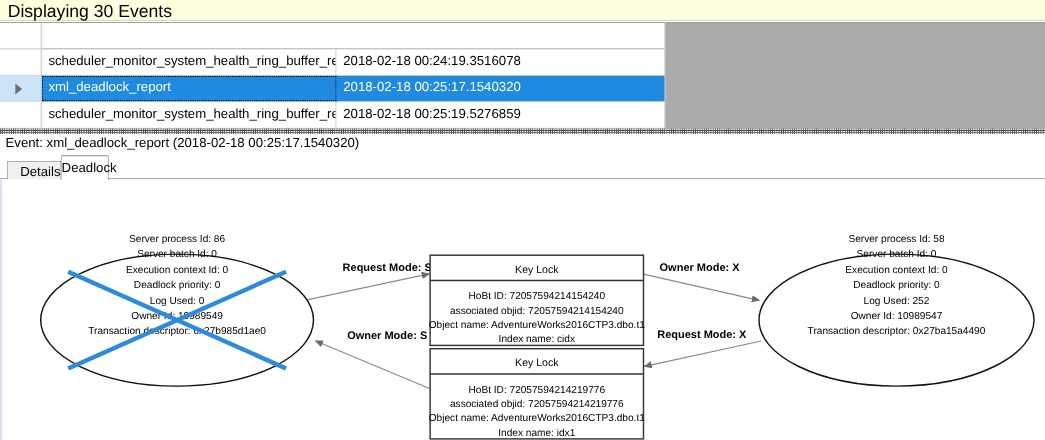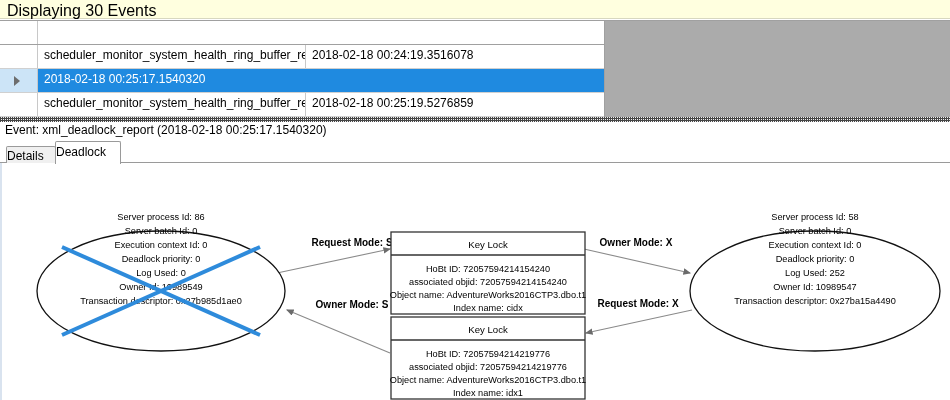--- a/index.html
+++ b/index.html
@@ -147,36 +147,36 @@
     width: 950px; height: 22px;
     box-sizing: border-box;
     border-bottom: 1px solid #9a9a9a;
     background: #ffffff;
   }
   .tab {
     position: absolute;
     box-sizing: border-box;
     font-size: 12px;
     color: #000;
-    text-align: left;
+    text-align: right;
     white-space: nowrap;
     border: 1px solid #9a9a9a;
     border-bottom: none;
     background: #f0f0f0;
   }
   .tab.inactive {
     left: 6px; top: 5px;
     width: 50px; height: 18px;
     padding-top: 2px;
     border-top-left-radius: 2px;
     border-top-right-radius: 2px;
   }
   .tab.active {
     left: 55px; top: 0px;
-    width: 66px; height: 23px;
+    width: 44px; height: 23px;
     padding-top: 3px;
     background: #ffffff;
     border-top-left-radius: 2px;
     border-top-right-radius: 2px;
     z-index: 3;
   }
 
   
   .canvas {
     position: absolute;
@@ -216,20 +216,21 @@
       <div class="grid-row">
         <div class="cell-sel"></div>
         <div class="cell-name">scheduler_monitor_system_health_ring_buffer_recorded</div>
         <div class="cell-ts">2018-02-18 00:24:19.3516078</div>
       </div>
 
       <div class="grid-row selected">
         <div class="cell-sel">
           <span class="row-arrow"></span>
         </div>
+        <div class="cell-name">xml_deadlock_report</div>
         <div class="cell-ts">2018-02-18 00:25:17.1540320</div>
       </div>
 
       <div class="grid-row">
         <div class="cell-sel"></div>
         <div class="cell-name">scheduler_monitor_system_health_ring_buffer_recorded</div>
         <div class="cell-ts">2018-02-18 00:25:19.5276859</div>
       </div>
 
     </div>

